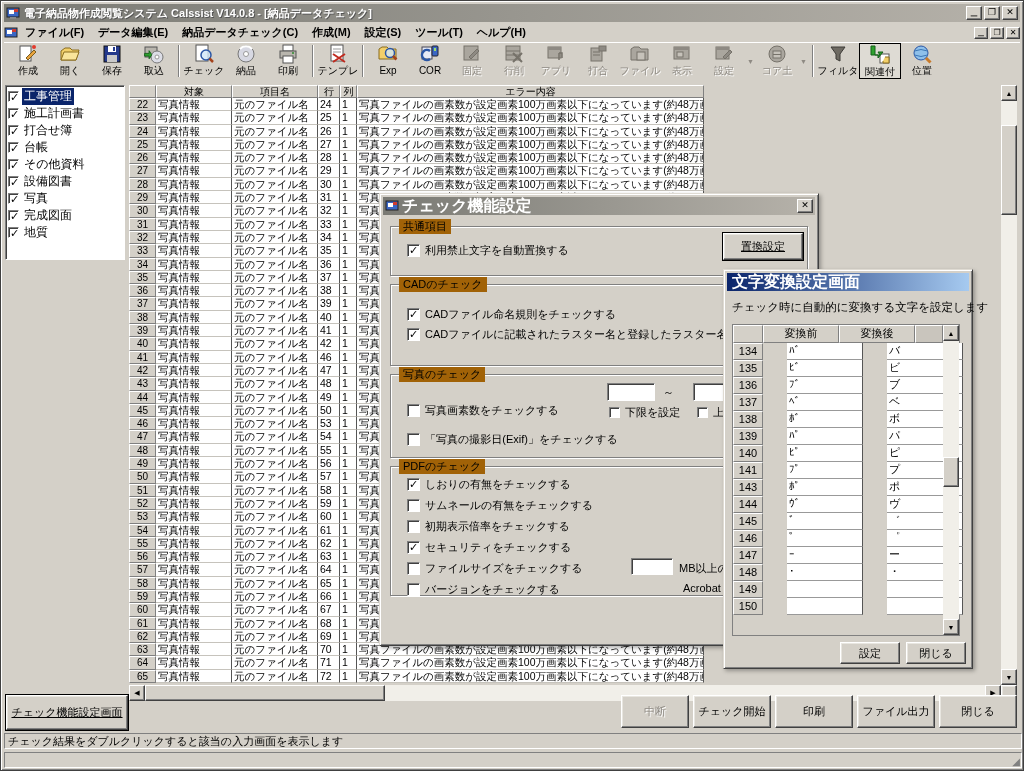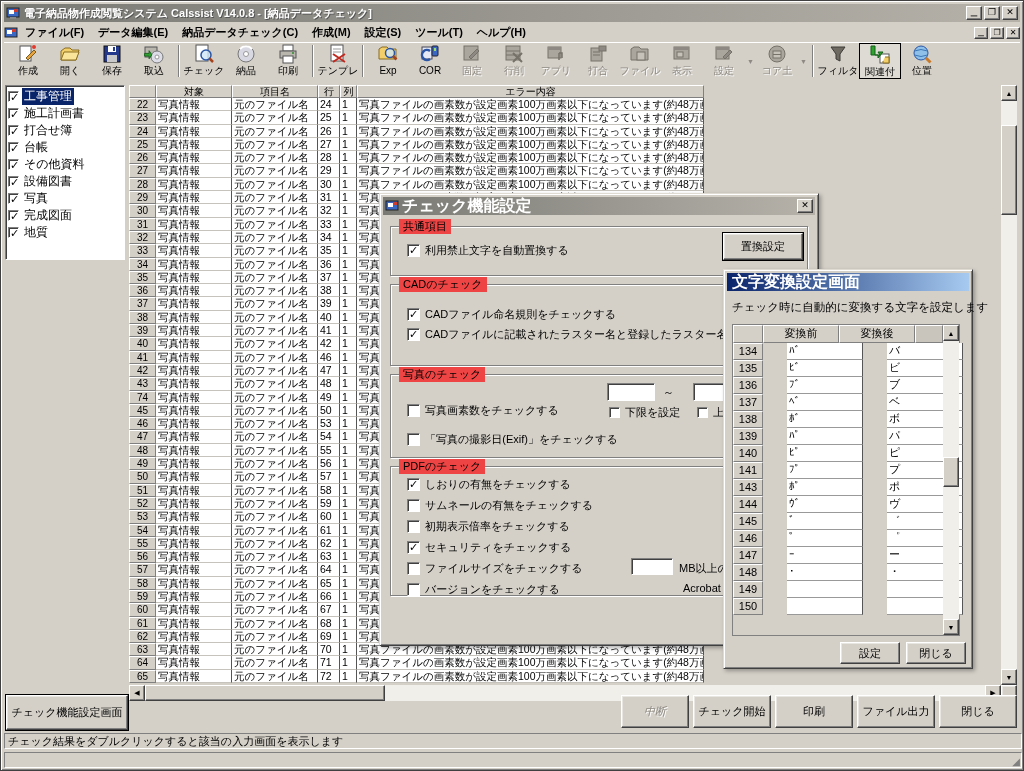--- a/index.html
+++ b/index.html
@@ -4,22 +4,22 @@
 <style>
   * { margin:0; padding:0; box-sizing:border-box; font-family:"Liberation Sans","DejaVu Sans",sans-serif; }
   body { background:#808080; }
   #screen { position:relative; width:1024px; height:771px; background:#d4d0c8;
             border:1px solid #404040; box-shadow:inset 1px 1px 0 #fff, inset -1px -1px 0 #808080; overflow:hidden; }
 
   
   .raised  { background:#d4d0c8; border:1px solid; border-color:#fff #404040 #404040 #fff; box-shadow:inset -1px -1px 0 #808080, inset 1px 1px 0 #e8e6e0; }
   .btn     { background:#d4d0c8; border:1px solid; border-color:#fff #404040 #404040 #fff; box-shadow:inset -1px -1px 0 #808080, inset 1px 1px 0 #e8e6e0;
              font-size:11px; color:#000; display:flex; align-items:center; justify-content:center; }
-  .btn.default  { outline:1px solid #000; }
-  .btn.disabled { color:#8e8a83; text-shadow:1px 1px 0 #fff;font-style:italic; }
+  .btn.default  { outline:1px solid #000;text-decoration:underline; }
+  .btn.disabled { color:#8e8a83; text-shadow:1px 1px 0 #fff; }
 
   
   .titlebar { position:absolute; left:3px; top:3px; right:3px; height:18px;
               background:linear-gradient(90deg,#7a7a74,#b6b2aa); display:flex; align-items:center; padding:0 2px; }
   .titlebar .ttext { color:#fff; font-size:11px; font-weight:bold; margin-left:4px; flex:1;
                      white-space:nowrap; overflow:hidden; text-shadow:1px 1px 0 #555; }
   .wbtn { width:16px; height:14px; margin-left:2px; font-size:9px; line-height:11px; font-weight:bold; text-align:center;
           background:#d4d0c8; border:1px solid; border-color:#fff #404040 #404040 #fff; box-shadow:inset -1px -1px 0 #808080; }
   .appicon { width:14px; height:14px; flex:none; }
 
@@ -71,21 +71,21 @@
   .sthumb { position:absolute; background:#d4d0c8; border:1px solid; border-color:#fff #404040 #404040 #fff; box-shadow:inset -1px -1px 0 #808080; }
 
   
   .dlg { position:absolute; background:#d4d0c8; border:1px solid; border-color:#dfdbd3 #404040 #404040 #dfdbd3;
          box-shadow:inset 1px 1px 0 #fff, inset -1px -1px 0 #808080, 2px 2px 4px rgba(0,0,0,.3); }
   .dtitle { position:absolute; left:3px; top:3px; right:3px; height:18px; display:flex; align-items:center; padding:0 2px; }
   .dtitle.inactive { background:linear-gradient(90deg,#7a7a74,#b6b2aa); }
   .dtitle.active   { background:linear-gradient(90deg,#0a246a,#a6caf0); }
   .dtitle .ttext { color:#fff; font-size:16px; font-weight:bold; margin-left:3px; flex:1; white-space:nowrap; overflow:hidden; }
   .group { position:absolute; border:1px solid #808080; box-shadow:1px 1px 0 #fff, inset 1px 1px 0 #fff; }
-  .glabel { position:absolute; top:-8px; left:8px; background:#ef4444; padding:0 4px; font-size:11px; white-space:nowrap; }
+  .glabel { position:absolute; top:-8px; left:8px; background:#a16207; padding:0 4px; font-size:11px; white-space:nowrap; }
   .cbrow { position:absolute; display:flex; align-items:center; font-size:11px; white-space:nowrap; }
   .tinput { position:absolute; background:#fff; border:1px solid; border-color:#808080 #fff #fff #808080; box-shadow:inset 1px 1px 0 #404040; }
   .slabel { position:absolute; font-size:11px; white-space:nowrap; }
   .fakesel { position:absolute; background:#d4d0c8; border:1px solid; border-color:#808080 #fff #fff #808080;
              box-shadow:inset 1px 1px 0 #404040; display:flex; align-items:center; }
   .fakesel .selval { flex:1; font-size:11px; color:#8e8a83; padding-left:3px; background:#d4d0c8; }
   .fakesel .selbtn { width:15px; height:100%; background:#d4d0c8; border-left:1px solid #fff; font-size:7px; color:#8e8a83;
                      display:flex; align-items:center; justify-content:center; }
 
   
@@ -616,21 +616,21 @@
         <div class="trow">
           <div class="ncell c0">43</div>
           <div class="dcell c1">写真情報</div>
           <div class="dcell c2">元のファイル名</div>
           <div class="dcell c3">48</div>
           <div class="dcell c4">1</div>
           <div class="dcell c5">写真ファイルの画素数が設定画素100万画素以下になっています(約48万画素)</div>
         </div>
 
         <div class="trow">
-          <div class="ncell c0">74</div>
+          <div class="ncell c0">44</div>
           <div class="dcell c1">写真情報</div>
           <div class="dcell c2">元のファイル名</div>
           <div class="dcell c3">49</div>
           <div class="dcell c4">1</div>
           <div class="dcell c5">写真ファイルの画素数が設定画素100万画素以下になっています(約48万画素)</div>
         </div>
 
         <div class="trow">
           <div class="ncell c0">45</div>
           <div class="dcell c1">写真情報</div>

